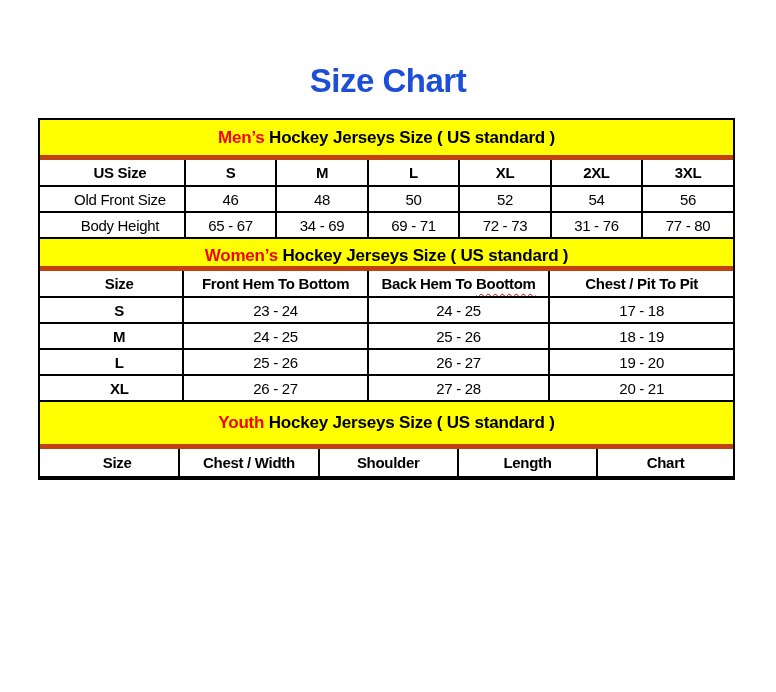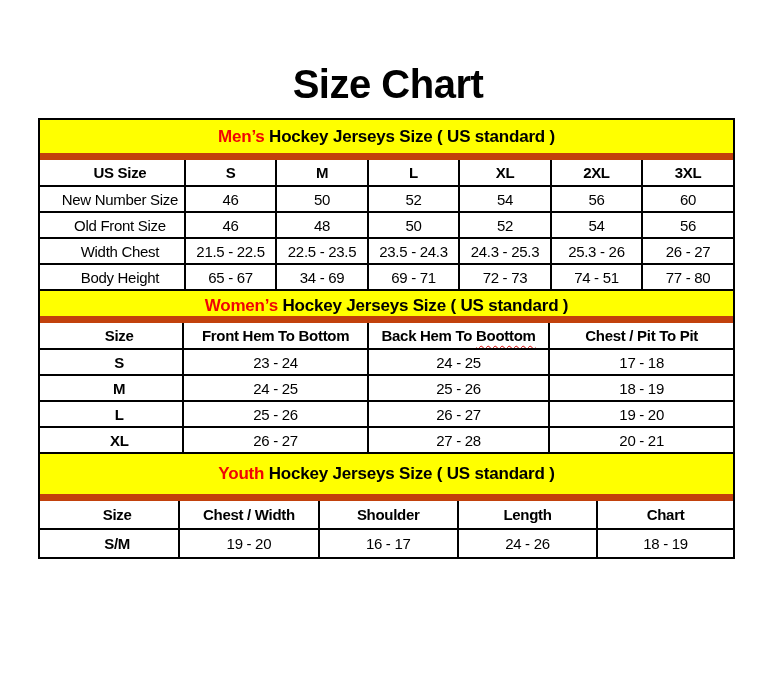--- a/index.html
+++ b/index.html
@@ -9,37 +9,37 @@
     background: #ffffff;
     font-family: "Liberation Sans", sans-serif;
     overflow: hidden;
   }
   .page { position: relative; width: 776px; height: 692px; background: #fff; }
 
   .page-title {
     position: absolute;
     top: 62px; left: 0; width: 776px;
     text-align: center;
-    font-size: 40px;
+    font-size: 33px;
     font-weight: bold;
-    color: #000000;
+    color: #1d4ed8;
     letter-spacing: -0.5px;
   }
 
   .chart-wrap {
     position: absolute;
     left: 38px; top: 118px;
     width: 697px;
     border: 2px solid #000;
     background: #fff;
   }
 
   .band {
     background: #ffff00;
-    border-bottom: 7px solid #c2410c;
+    border-bottom: 5px solid #c2410c;
     display: flex;
     align-items: center;
     justify-content: center;
     font-weight: bold;
     font-size: 17px;
     color: #000;
     white-space: pre;
     letter-spacing: -0.2px;
   }
   .sec-mens  .band { height: 40px; }
@@ -109,53 +109,35 @@
               <th>S</th>
               <th>M</th>
               <th>L</th>
               <th>XL</th>
               <th>2XL</th>
               <th>3XL</th>
             </tr>
           </thead>
           <tbody>
             <tr>
-              <td class="row-label">New Number Size</td>
-              <td>46</td>
-              <td>50</td>
-              <td>52</td>
-              <td>54</td>
-              <td>56</td>
-              <td>60</td>
-            </tr>
-            <tr>
               <td class="row-label">Old Front Size</td>
               <td>46</td>
               <td>48</td>
               <td>50</td>
               <td>52</td>
               <td>54</td>
               <td>56</td>
             </tr>
             <tr>
-              <td class="row-label">Width Chest</td>
-              <td>21.5 - 22.5</td>
-              <td>22.5 - 23.5</td>
-              <td>23.5 - 24.3</td>
-              <td>24.3 - 25.3</td>
-              <td>25.3 - 26</td>
-              <td>26 - 27</td>
-            </tr>
-            <tr>
               <td class="row-label">Body Height</td>
               <td>65 - 67</td>
               <td>34 - 69</td>
               <td>69 - 71</td>
               <td>72 - 73</td>
-              <td>74 - 51</td>
+              <td>31 - 76</td>
               <td>77 - 80</td>
             </tr>
           </tbody>
         </table>
     </div>
 
     <div class="section sec-womens">
       <div class="band"><span class="band-accent">Women’s</span><span> Hockey Jerseys Size ( US standard )</span></div>
       <table>
           <colgroup>
@@ -214,25 +196,18 @@
           <thead>
             <tr>
               <th>Size</th>
               <th>Chest / Width</th>
               <th>Shoulder</th>
               <th>Length</th>
               <th>Chart</th>
             </tr>
           </thead>
           <tbody>
-            <tr>
-              <td class="row-label bold">S/M</td>
-              <td>19 - 20</td>
-              <td>16 - 17</td>
-              <td>24 - 26</td>
-              <td>18 - 19</td>
-            </tr>
           </tbody>
         </table>
     </div>
 
   </div>
 </div>
 
 </body></html>

